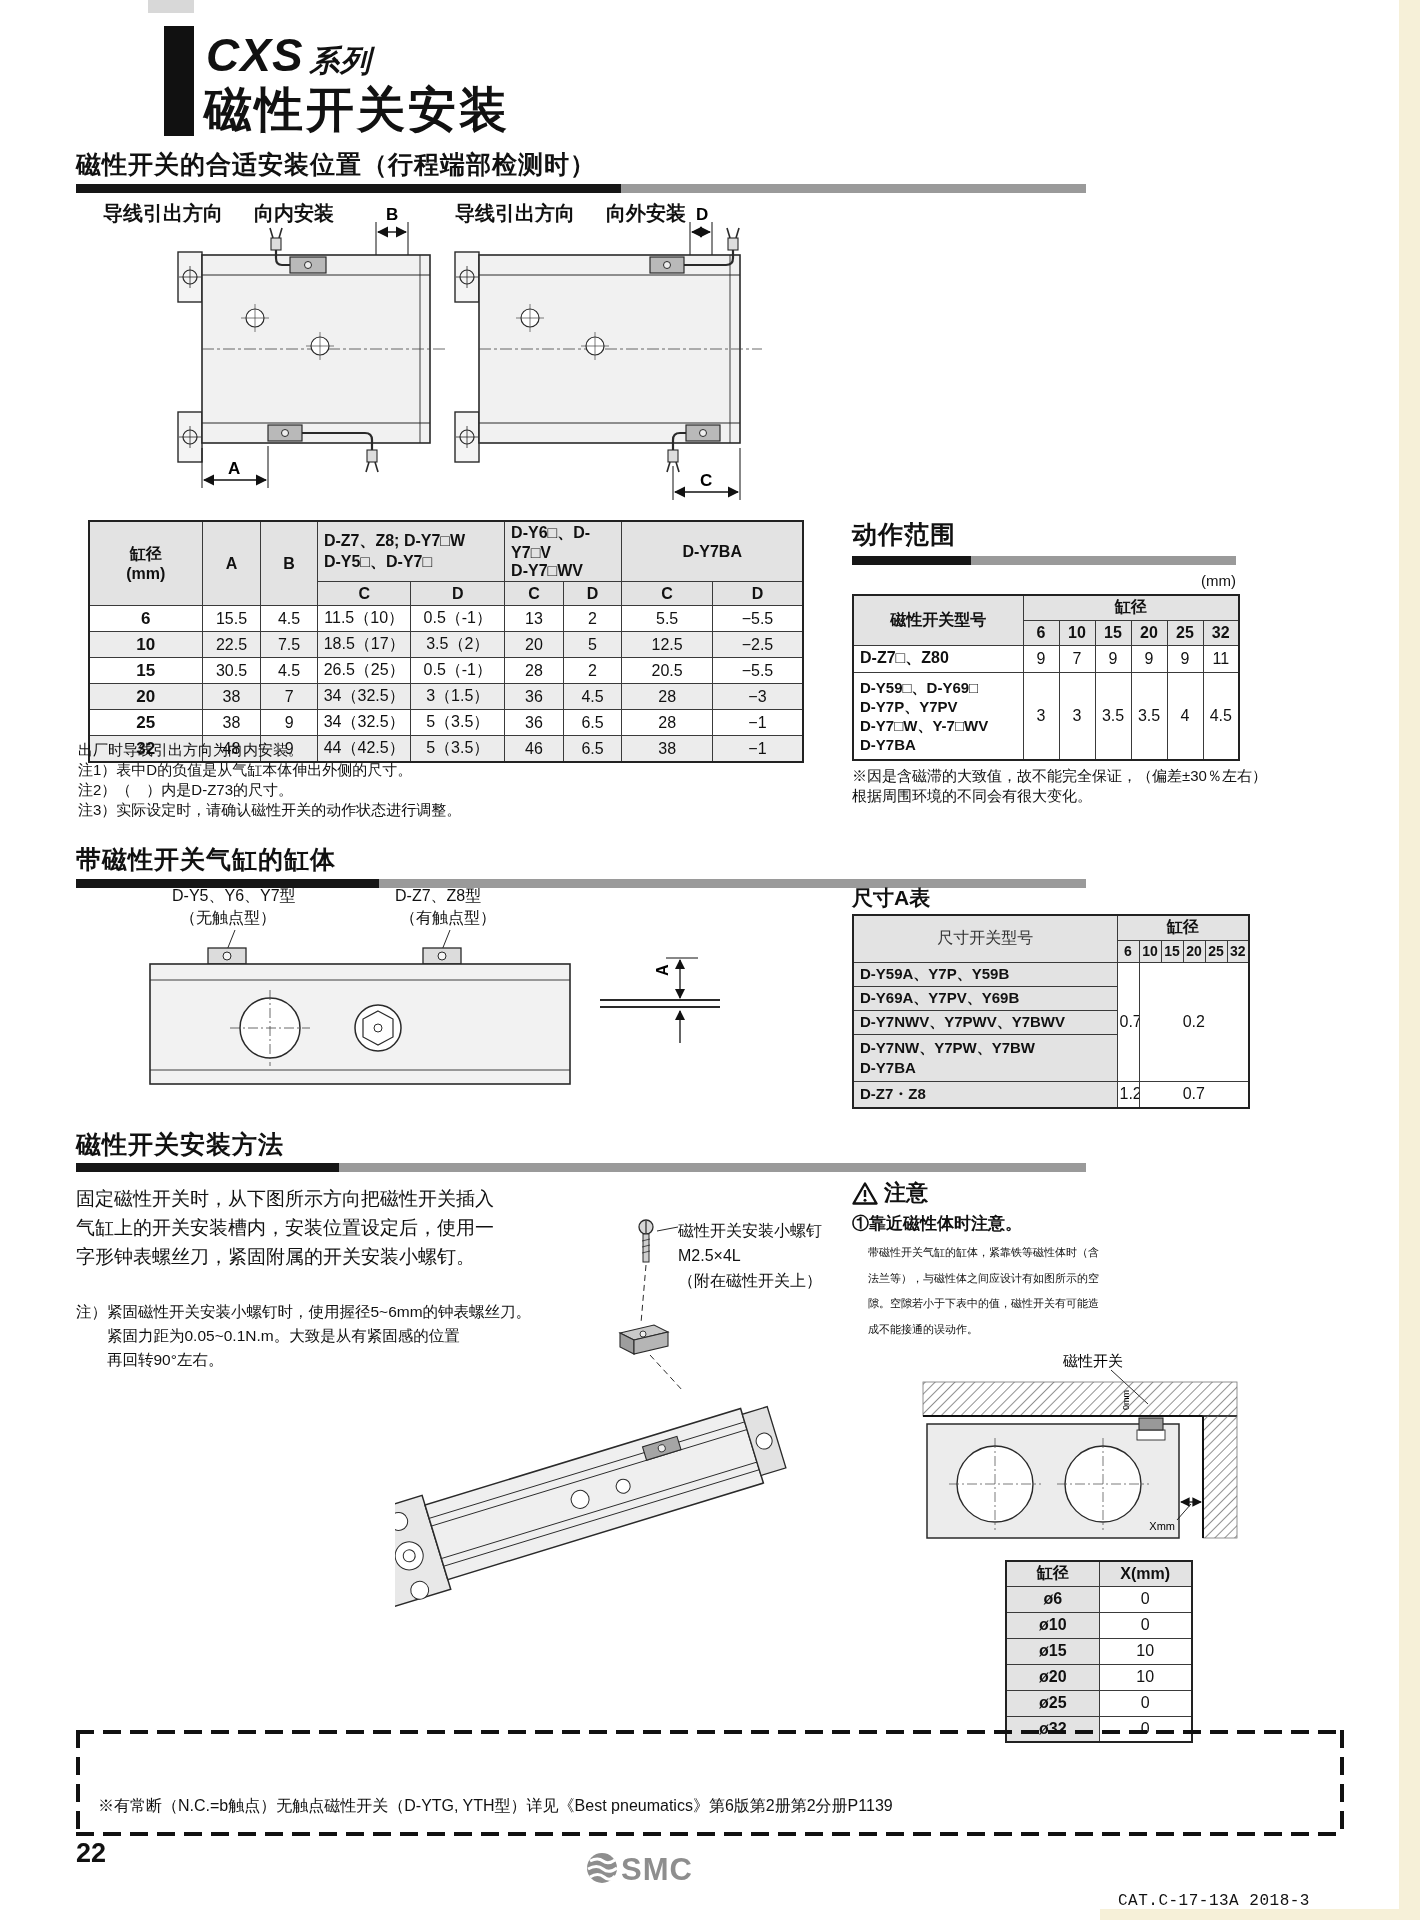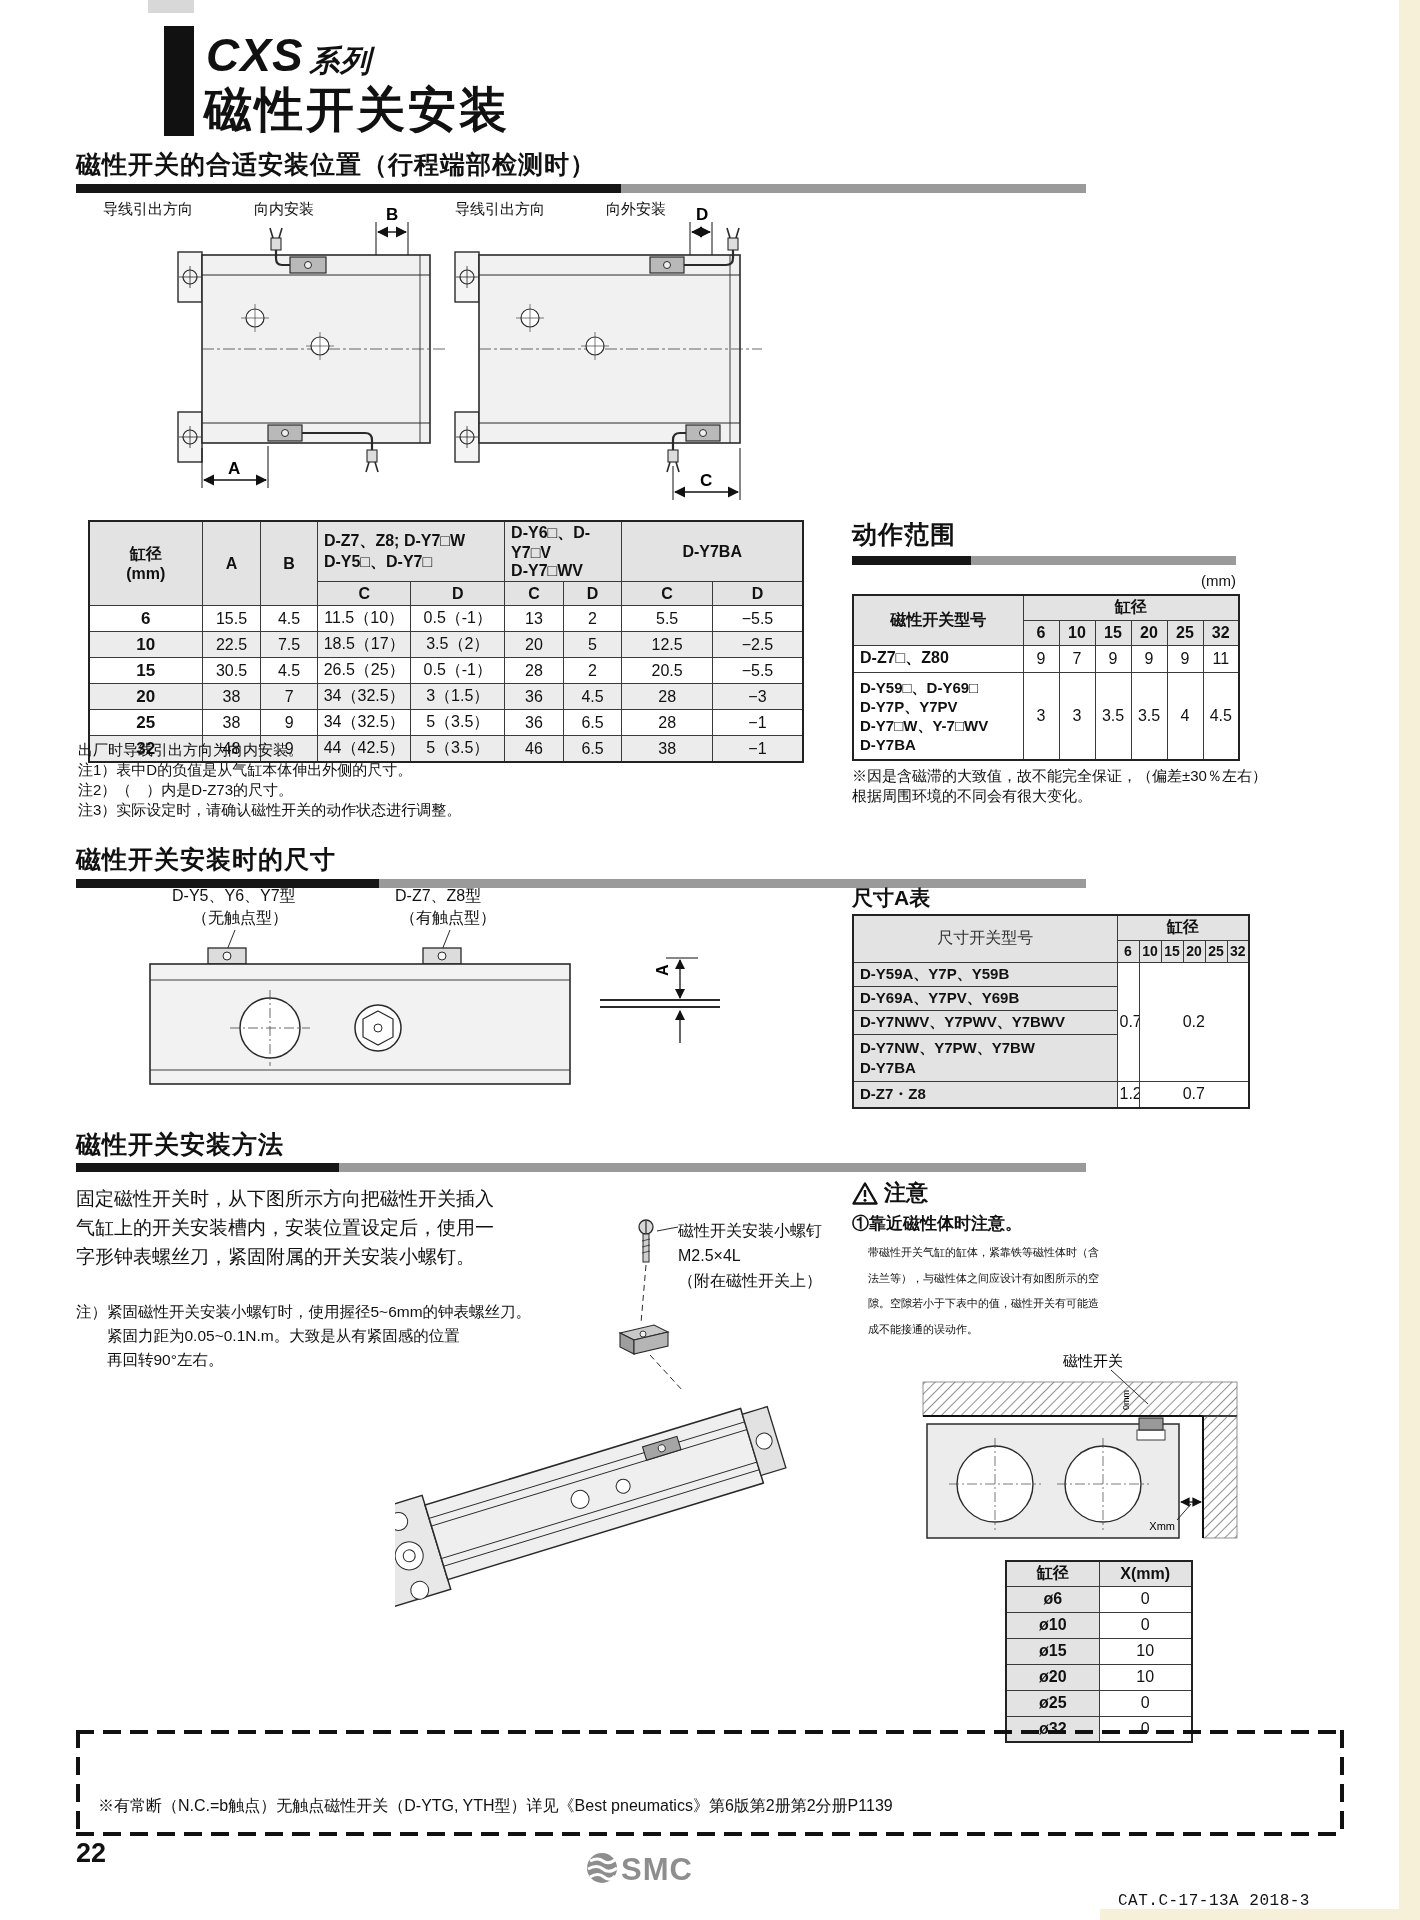--- a/index.html
+++ b/index.html
@@ -11,21 +11,21 @@
   .black-bar{left:164px;top:26px;width:30px;height:110px;background:#111;}
   .series{left:206px;top:28px;font-size:46px;font-weight:bold;font-style:italic;letter-spacing:1px;}
   .series .suffix{font-size:30px;margin-left:6px;}
   .page-title{left:204px;top:78px;font-size:48px;font-weight:bold;letter-spacing:3px;}
   .sec-title{font-size:25px;font-weight:bold;letter-spacing:1px;}
   .rule{height:9px;}
   .r1{left:76px;top:184px;width:1010px;background:linear-gradient(90deg,#161616 0 54%,#9a9a9a 54% 100%);}
   .r2{left:76px;top:879px;width:1010px;background:linear-gradient(90deg,#161616 0 30%,#9a9a9a 30% 100%);}
   .r3{left:76px;top:1163px;width:1010px;background:linear-gradient(90deg,#161616 0 26%,#9a9a9a 26% 100%);}
   .r-range{left:852px;top:556px;width:384px;background:linear-gradient(90deg,#161616 0 31%,#9a9a9a 31% 100%);}
-  .diag-label{font-size:15px;font-weight:normal;}
+  .diag-label{font-size:20px;font-weight:bold;}
   .small-label{font-size:16px;}
   
   table.tbl{position:absolute;border-collapse:collapse;table-layout:fixed;}
   table.tbl th,table.tbl td{border:1px solid #3a3a3a;text-align:center;vertical-align:middle;
       font-size:16px;padding:1px 2px;overflow:hidden;}
   table.tbl th{background:#e3e3e3;font-weight:bold;}
   table.tbl{border:2px solid #222;}
   #main-table td{height:23px;}
   #main-table .bore{font-weight:bold;font-size:17px;}
   #main-table tr.alt td{background:#ececec;}
@@ -336,25 +336,25 @@
       <td>3.5</td>
       <td>3.5</td>
       <td>4</td>
       <td>4.5</td>
     </tr>
   </tbody>
     </table>
   <div class="abs note-text pre" style="left:852px;top:766px;width:420px;">※因是含磁滞的大致值，故不能完全保证，（偏差±30％左右）
 根据周围环境的不同会有很大变化。</div>
 
-  <div class="abs sec-title" style="left:76px;top:843px;">磁性开关安装时的尺寸</div>
+  <div class="abs sec-title" style="left:76px;top:843px;">带磁性开关气缸的缸体</div>
   <div class="abs rule r2"></div>
 
   <div class="abs small-label" style="left:172px;top:886px;">D-Y5、Y6、Y7型</div>
-  <div class="abs small-label" style="left:180px;top:908px;margin-left:12px;">（无触点型）</div>
+  <div class="abs small-label" style="left:180px;top:908px;">（无触点型）</div>
   <div class="abs small-label" style="left:395px;top:886px;">D-Z7、Z8型</div>
   <div class="abs small-label" style="left:400px;top:908px;">（有触点型）</div>
 
   <svg class="abs" style="left:120px;top:888px;" width="610" height="215" viewBox="0 0 610 215">
     <defs>
       <marker id="ar3" viewBox="0 0 10 10" refX="9" refY="5" markerWidth="8" markerHeight="8" orient="auto-start-reverse">
         <path d="M0,0 L10,5 L0,10 z" fill="#111"></path>
       </marker>
     </defs>
 

